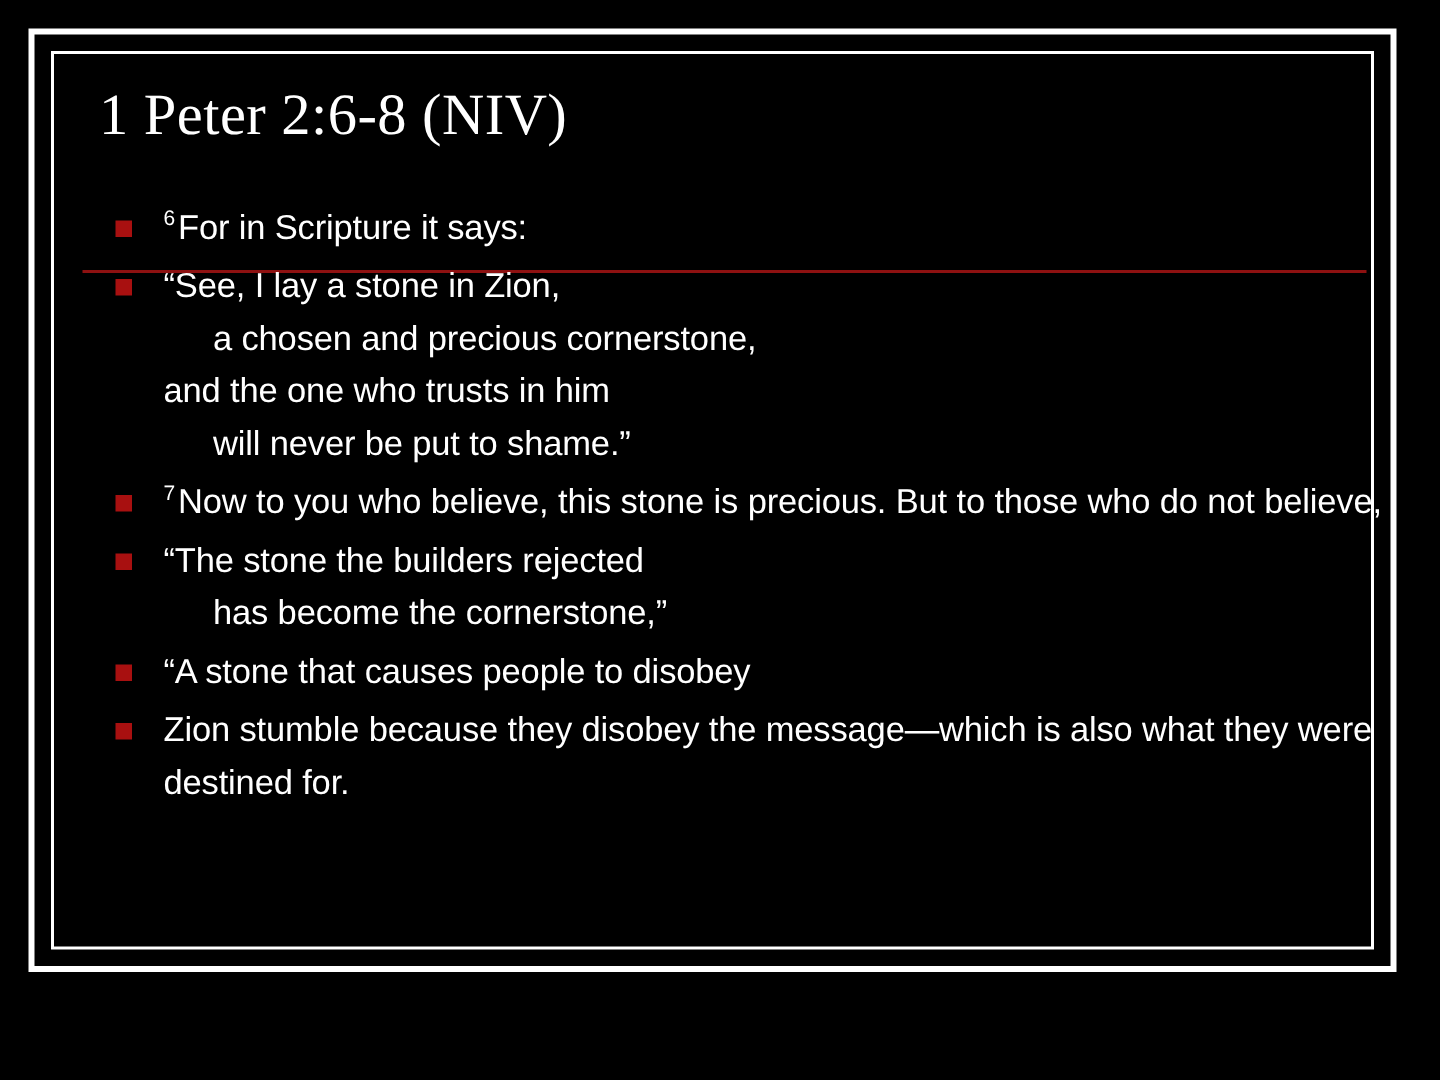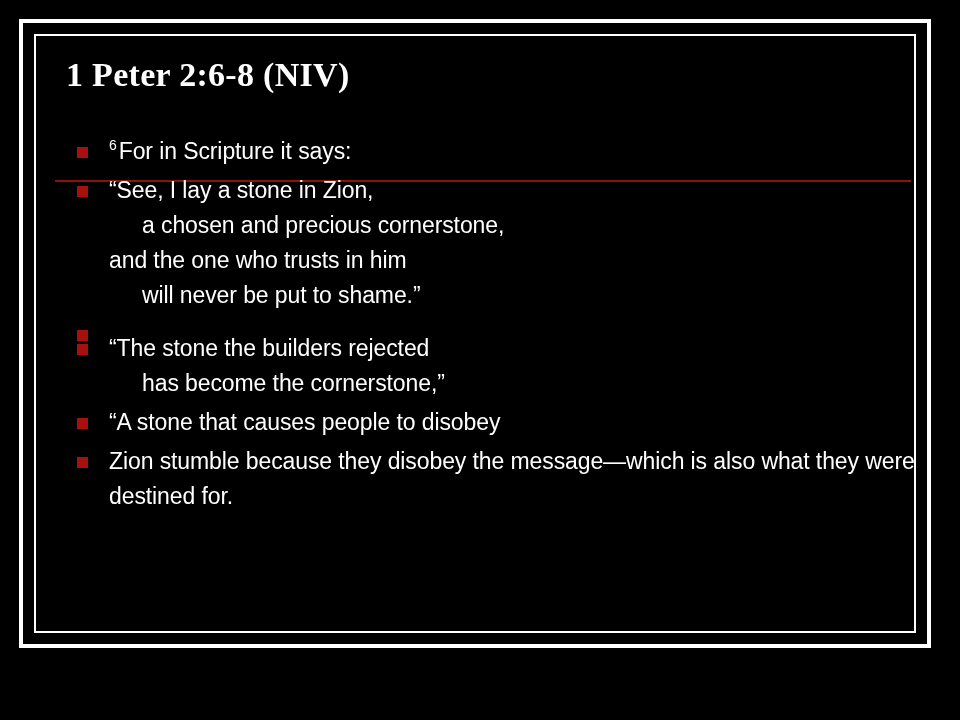--- a/index.html
+++ b/index.html
@@ -46,22 +46,22 @@
     box-sizing: border-box;
   }
 
   
   .title {
     position: absolute;
     left: 66px;
     top: 57px;
     width: 820px;
     font-family: "Liberation Serif", "DejaVu Serif", serif;
-    font-weight: bold;
-    font-size: 34px;
+    font-weight: normal;
+    font-size: 39px;
     line-height: 1.05;
     color: #ffffff;
     letter-spacing: 0.3px;
     white-space: nowrap;
   }
 
   
   .divider {
     position: absolute;
     left: 55px;
@@ -137,20 +137,23 @@
         <span class="bullet-marker" style="background: rgb(168, 16, 16);"></span>
         <div class="bullet-text">
           <span class="line">“See, I lay a stone in Zion,</span>
           <span class="line indent">a chosen and precious cornerstone,</span>
           <span class="line">and the one who trusts in him</span>
           <span class="line indent">will never be put to shame.”</span>
         </div>
       </div>
       <div class="bullet-row">
         <span class="bullet-marker" style="background: rgb(168, 16, 16);"></span>
+        <div class="bullet-text">
+          <span class="line"><sup>7</sup><span>Now to you who believe, this stone is precious. But to those who do not believe,</span></span>
+        </div>
       </div>
       <div class="bullet-row">
         <span class="bullet-marker" style="background: rgb(168, 16, 16);"></span>
         <div class="bullet-text">
           <span class="line">“The stone the builders rejected</span>
           <span class="line indent">has become the cornerstone,”</span>
         </div>
       </div>
       <div class="bullet-row">
         <span class="bullet-marker" style="background: rgb(168, 16, 16);"></span>

